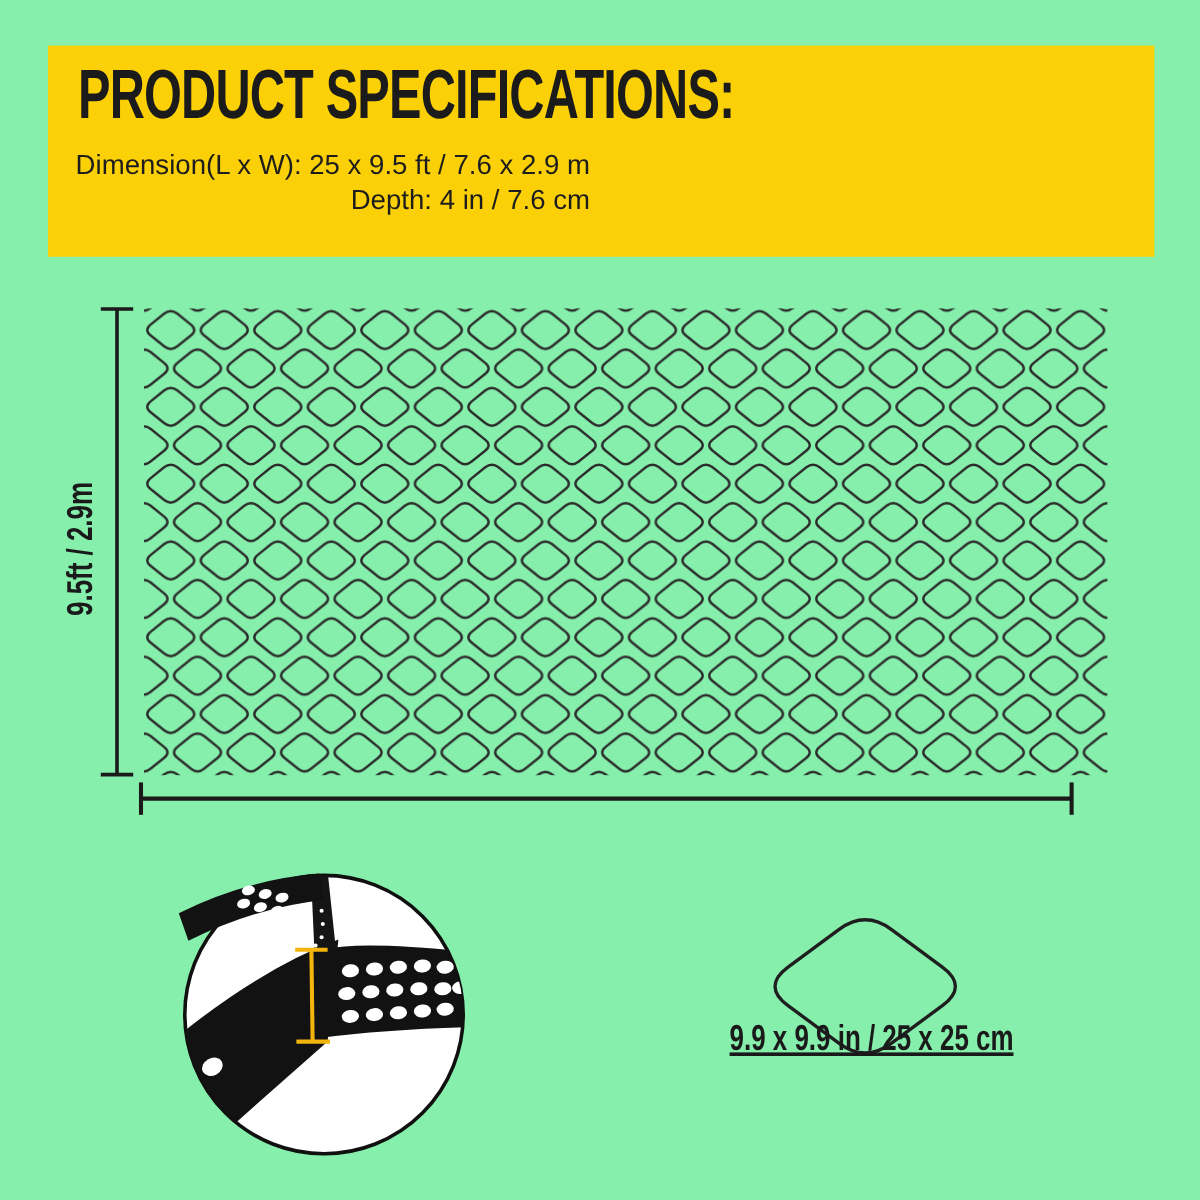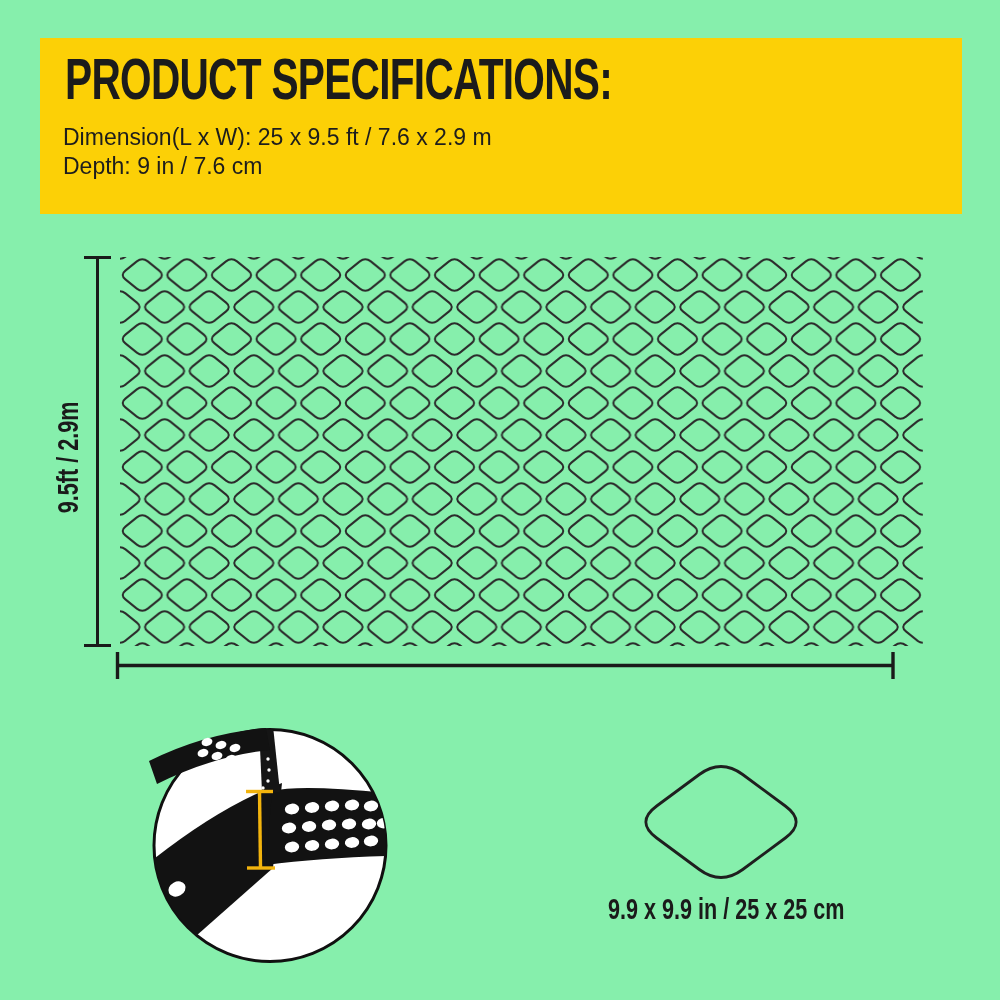--- a/index.html
+++ b/index.html
@@ -3,42 +3,42 @@
 <meta charset="utf-8">
 <style>
   html,body{margin:0;padding:0;background:#ffffff;}
   #stage{position:relative;width:1000px;height:1000px;background:#86efac;overflow:hidden;
          font-family:"Liberation Sans", sans-serif;color:#161616;}
   
   .banner{position:absolute;left:40px;top:38px;width:922px;height:176px;background:#FCD006;}
   .banner-title{position:absolute;left:25px;top:12px;width:880px;font-size:58px;line-height:58px;
                 font-weight:700;color:#1b1b1b;white-space:nowrap;letter-spacing:-1px;
                 transform:scaleX(0.70);transform-origin:0 50%;}
-  .banner-specs{position:absolute;left:23px;top:85px;font-size:23px;line-height:29px;color:#1d1d1d;}
+  .banner-specs{position:absolute;left:23px;top:85px;font-size:23px;line-height:29px;color:#1d1d1d;text-align:right;}
   
   svg.diagram{position:absolute;left:0;top:0;}
   
   .dim-label{position:absolute;display:flex;align-items:center;justify-content:center;
              font-weight:700;color:#1a1a1a;white-space:nowrap;}
   .cond{display:inline-block;transform:scaleX(0.72);transform-origin:center;white-space:nowrap;}
   .lbl-width{left:346px;top:676px;width:300px;height:32px;font-size:30px;}
   .lbl-height{left:-42px;top:440px;width:220px;height:34px;font-size:30px;transform:rotate(-90deg);}
-  .lbl-cell{left:576px;top:893px;width:300px;height:32px;font-size:30px;}
+  .lbl-cell{left:576px;top:850px;width:300px;height:32px;font-size:30px;text-decoration:underline;}
   .lbl-depth{left:141px;top:892px;width:300px;height:32px;font-size:31px;}
 </style>
 </head>
 <body>
 
 <div id="stage">
 
   <div class="banner">
     <div class="banner-title">PRODUCT SPECIFICATIONS:</div>
     <div class="banner-specs">
       <div>Dimension(L x W): 25 x 9.5 ft / 7.6 x 2.9 m</div>
-      <div>Depth: 9 in / 7.6 cm</div>
+      <div>Depth: 4 in / 7.6 cm</div>
     </div>
   </div>
 
   <svg class="diagram" width="1000" height="1000" viewBox="0 0 1000 1000">
     <defs>
       <path id="dia" d="M -16.9,-4.4 L -5.5,-13.6 Q 0,-18 5.5,-13.6 L 16.9,-4.4 Q 22.3,0 16.9,4.4
                         L 5.5,13.6 Q 0,18 -5.5,13.6 L -16.9,4.4 Q -22.3,0 -16.9,-4.4 Z"></path>
       <pattern id="meshPat" x="120" y="257" width="44.6" height="64" patternUnits="userSpaceOnUse">
         <g stroke="#2b2b2b" stroke-width="2" fill="none">
           <use href="#dia" transform="translate(22.3,18)"></use>

